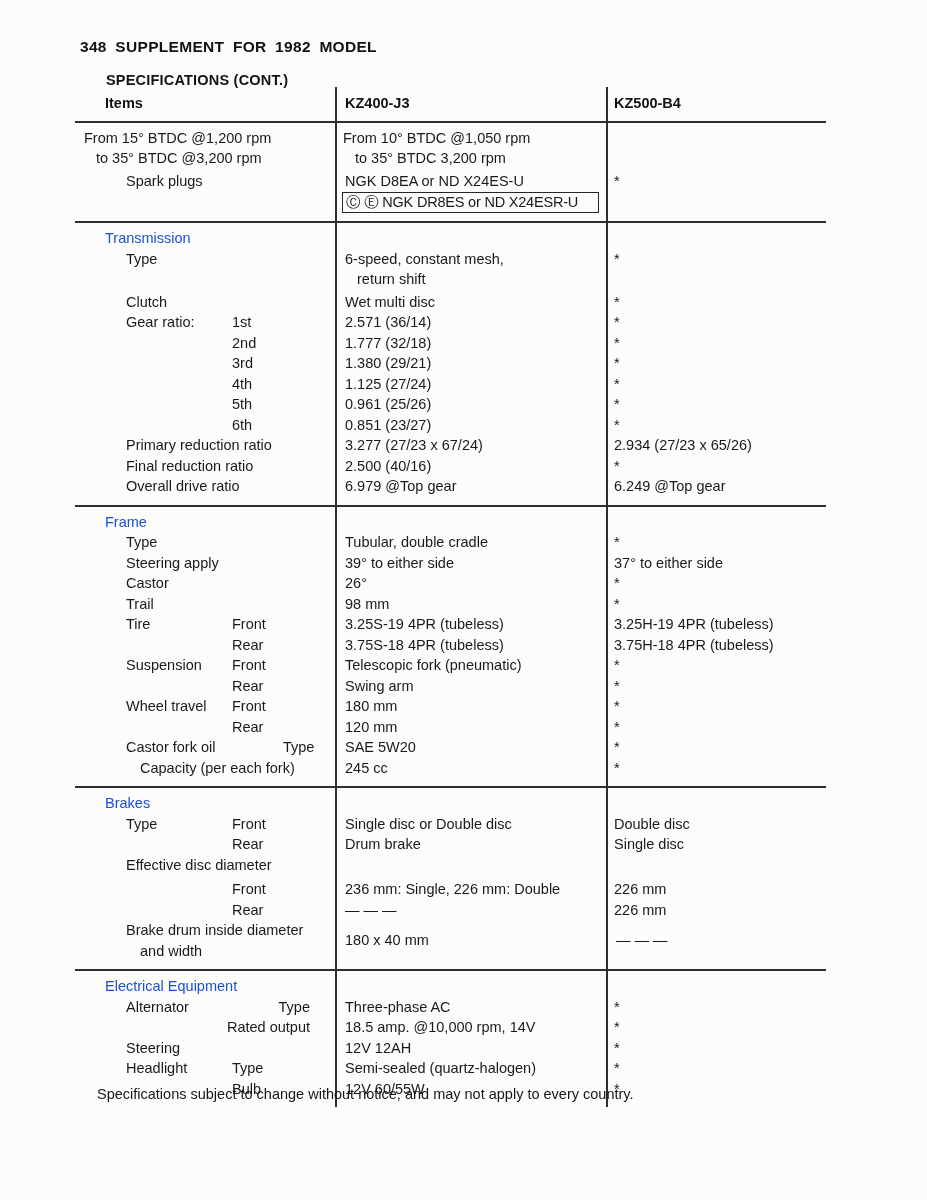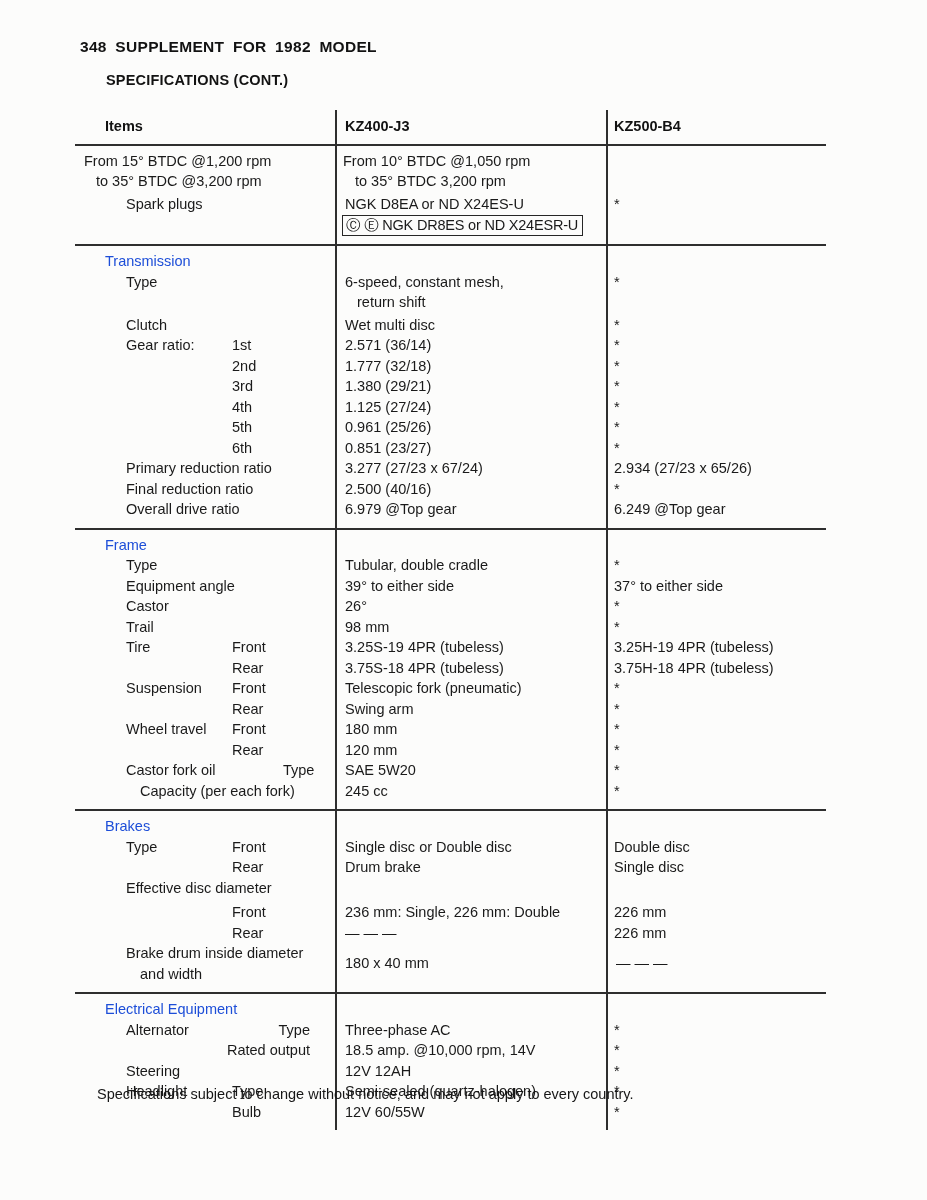--- a/index.html
+++ b/index.html
@@ -5,21 +5,21 @@
   html,body{margin:0;padding:0;width:927px;height:1200px;background:#fcfcfb;overflow:hidden;}
   body{font-family:"Liberation Sans","DejaVu Sans",sans-serif;color:#1a1a1a;
        -webkit-font-smoothing:antialiased;}
   .page{position:relative;width:927px;height:1200px;}
 
   .page-header{position:absolute;left:80px;top:38px;font-size:15.5px;font-weight:bold;
                letter-spacing:.3px;word-spacing:4px;color:#121212;}
   .page-subtitle{position:absolute;left:106px;top:72px;font-size:14.5px;font-weight:bold;
                  letter-spacing:.2px;color:#121212;}
 
-  .spec-table{position:absolute;left:75px;top:110px;width:751px;font-size:14.5px;line-height:20.5px;}
+  .spec-table{position:absolute;left:75px;top:87px;width:751px;font-size:14.5px;line-height:20.5px;}
   .vline{position:absolute;top:0;bottom:0;width:1.5px;background:#2e2e2e;}
   .vline-1{left:260px;}
   .vline-2{left:531px;}
 
   .thead,.row{display:grid;grid-template-columns:261px 271px 219px;}
   .thead{border-bottom:2.5px solid #2e2e2e;padding:6px 0 7px;}
   .th{font-weight:bold;color:#121212;}
 
   .c1{position:relative;padding-left:51px;}
   .c1.th{padding-left:30px;}
@@ -32,21 +32,21 @@
 
   .lbl{}
   .lbl.ind2{padding-left:14px;}
   .sub{position:absolute;top:0;white-space:nowrap;}
   .sub-a{left:157px;}
   .sub-b{left:208px;}
   .sub-r{right:26px;}
 
   .val{white-space:nowrap;}
   .val.hang{padding-left:12px;}
-  .val.boxed{display:inline-block;border:1.5px solid #262626;padding:0 4px 0 3px;
+  .val.boxed{display:inline-block;border:1.5px solid #262626;padding:0 20px 0 3px;
              margin-left:-3px;margin-top:1px;line-height:19px;letter-spacing:-.2px;}
   .row.vcenter{min-height:41px;}
   .row.vcenter .c2,.row.vcenter .c3{display:flex;align-items:center;padding-left:9px;}
 
   .page-footer{position:absolute;left:97px;top:1086px;font-size:14.5px;color:#161616;}
 </style>
 </head>
 <body>
 
 <div class="page">
@@ -220,21 +220,21 @@
             </div>
             <div class="c2">
               <div class="val">Tubular, double cradle</div>
             </div>
             <div class="c3">
               <div class="val">*</div>
             </div>
           </div>
           <div class="row">
             <div class="c1">
-              <div class="lbl">Equipment angle</div>
+              <div class="lbl">Steering apply</div>
             </div>
             <div class="c2">
               <div class="val">39° to either side</div>
             </div>
             <div class="c3">
               <div class="val">37° to either side</div>
             </div>
           </div>
           <div class="row">
             <div class="c1">

